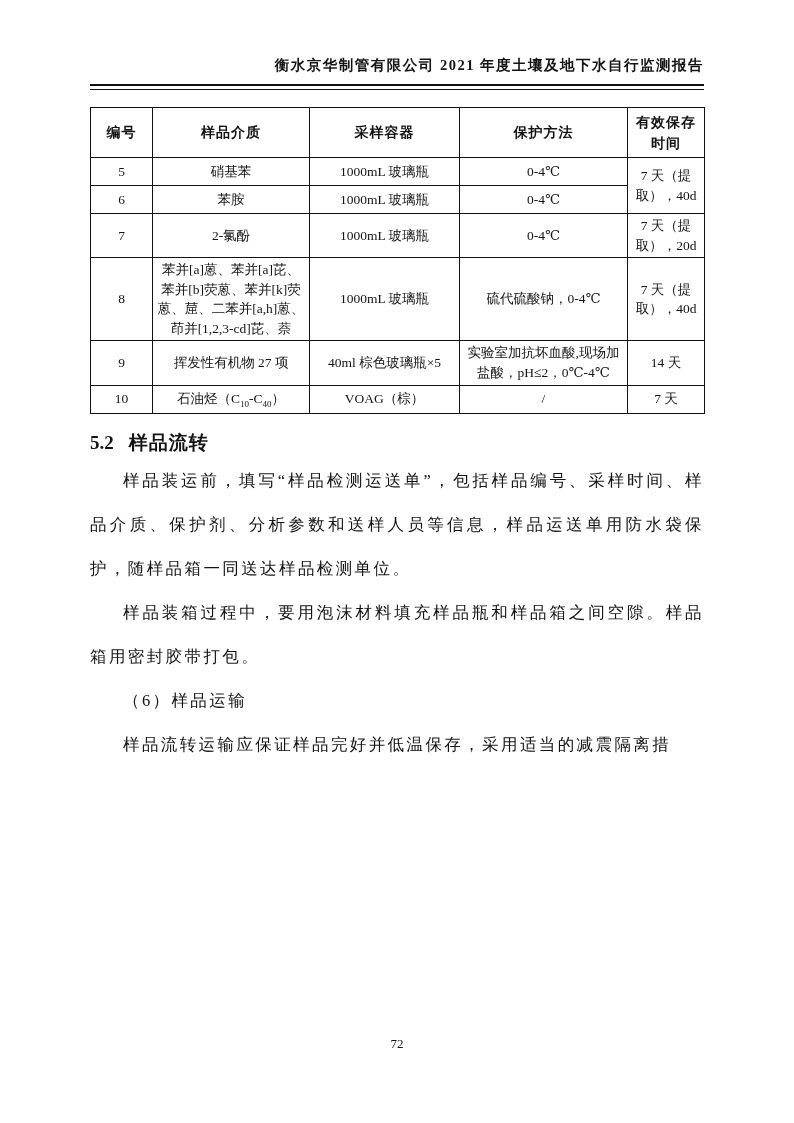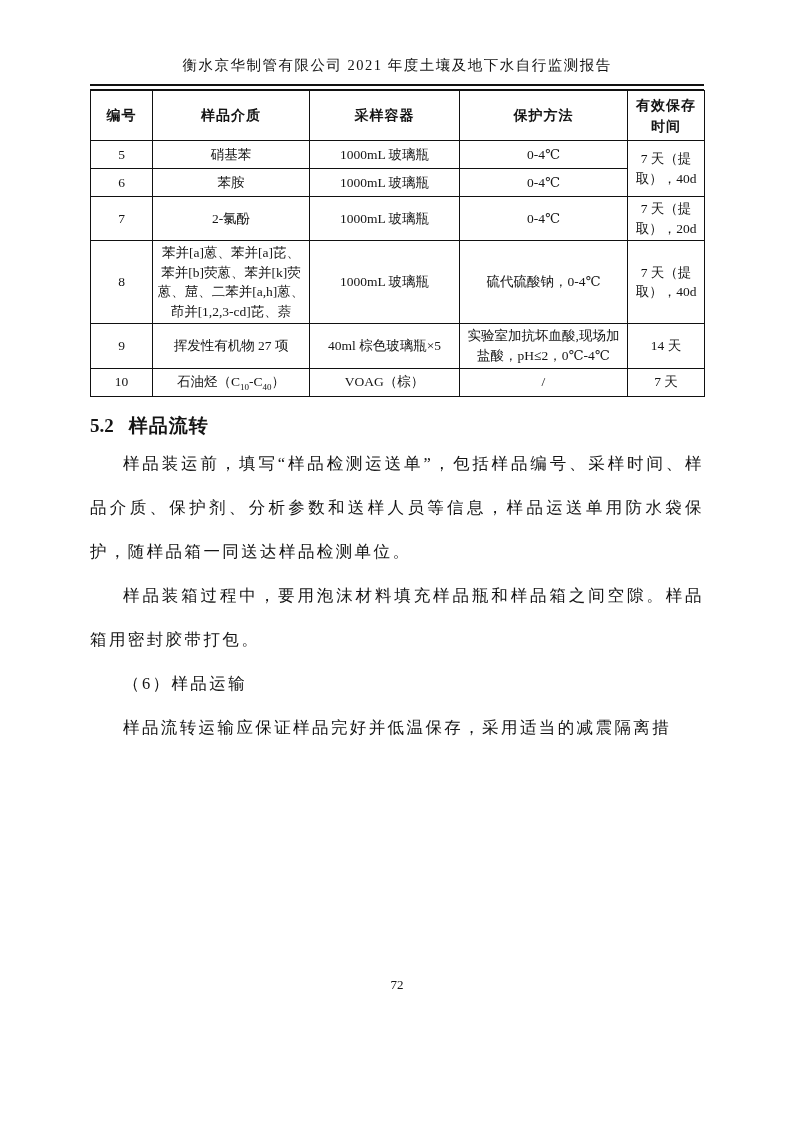--- a/index.html
+++ b/index.html
@@ -4,30 +4,30 @@
 <style>
   html,body{margin:0;padding:0;background:#e8e8e8;}
   .page{
     width:794px;height:1123px;margin:0 auto;background:#ffffff;
     position:relative;overflow:hidden;color:#141414;
     font-family:"Liberation Serif","DejaVu Serif",serif;
   }
   .content{padding:56px 90px 0 90px;}
   
   .doc-header{
-    text-align:center;font-size:14.5px;letter-spacing:1.5px;
-    font-weight:400;white-space:nowrap;
+    text-align:right;font-size:14.5px;letter-spacing:1.5px;
+    font-weight:700;white-space:nowrap;
   }
   .header-rule{
     margin-top:9px;height:3px;
     border-top:2px solid #111;border-bottom:1.5px solid #111;
   }
   
   table.spec{
-    width:100%;border-collapse:collapse;
+    width:100%;border-collapse:collapse;margin-top:17px;
     table-layout:fixed;font-size:13.5px;
   }
   table.spec th,table.spec td{
     border:1.4px solid #111;text-align:center;vertical-align:middle;
     padding:2px 4px;line-height:1.45;word-break:break-all;
     box-sizing:border-box;
   }
   table.spec th{font-weight:bold;font-size:14px;letter-spacing:1px;line-height:1.5;}
   tr.h-head{height:50px;}
   tr.h-s{height:28px;}
@@ -43,21 +43,21 @@
   }
   .section-heading .sec-no{margin-right:15px;letter-spacing:0;}
   
   .body-text{margin-top:3px;}
   .body-text p{
     margin:0;font-size:16.5px;line-height:44px;letter-spacing:2.4px;
     text-align:justify;text-indent:2em;
   }
   
   .page-number{
-    position:absolute;top:977px;left:0;width:100%;
+    position:absolute;top:1036px;left:0;width:100%;
     text-align:center;font-size:13px;
   }
 </style>
 </head>
 <body>
 
 <div class="page">
   <div class="content">
 
     <div class="doc-header">衡水京华制管有限公司 2021 年度土壤及地下水自行监测报告</div>

